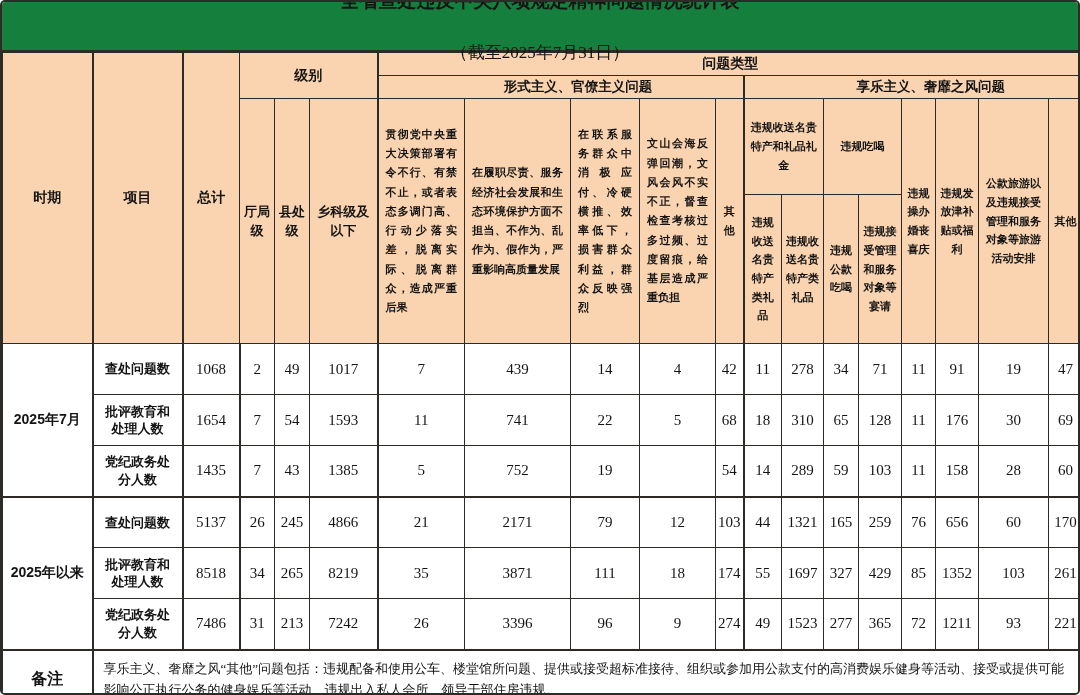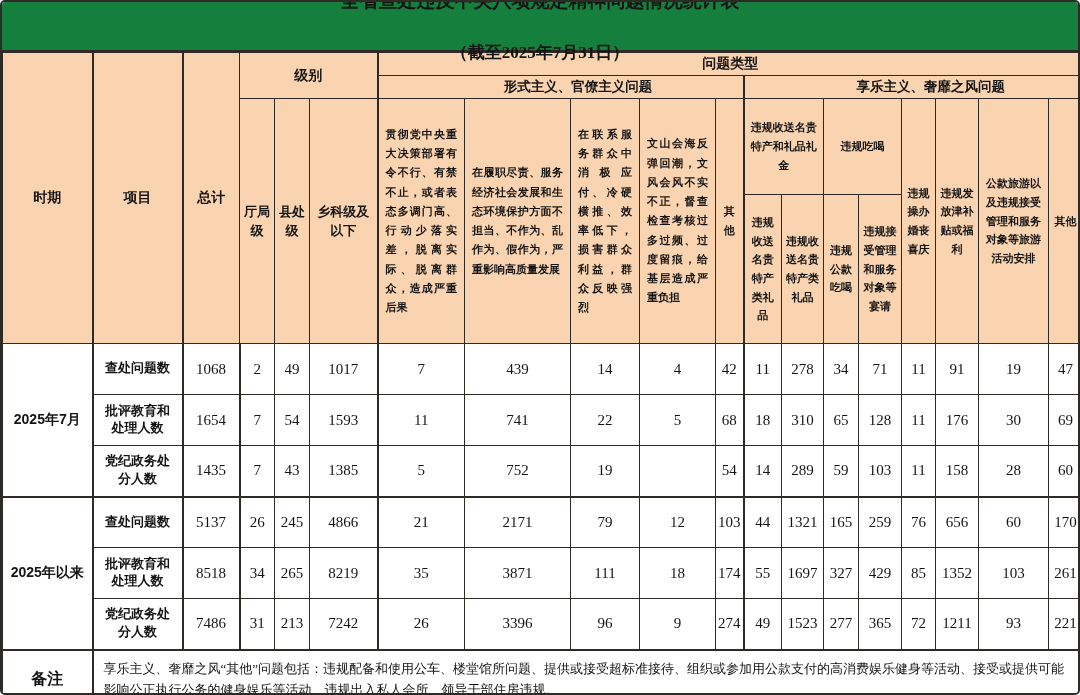--- a/index.html
+++ b/index.html
@@ -17,21 +17,21 @@
   }
   .title-bar {
     height:50px;
     background:#15803d;
     border-bottom:2px solid #2e2a26;
     display:flex; flex-direction:column;
     align-items:center; justify-content:center;
     text-align:center;
   }
   .title-line1 { font-size:19px; font-weight:bold; line-height:1.45; }
-  .title-line2 { font-size:17px; font-weight:bold; line-height:1.35;margin-top:27px; }
+  .title-line2 { font-size:17px; font-weight:normal; line-height:1.35;margin-top:27px; }
   table {
     width:1080px;
     border-collapse:collapse;
     table-layout:fixed;
   }
   td, th {
     border:1px solid #2e2a26;
     padding:1px 2px;
     text-align:center;
     vertical-align:middle;
@@ -56,21 +56,21 @@
   .row-h2 { height:23px; }
   .row-h3 { height:96px; }
   .row-h4 { height:120px; }
   tbody td { background:#fff; font-size:15px; }
   tbody tr { height:51px; }
   .period-cell {
     font-family:"Liberation Sans","DejaVu Sans",sans-serif;
     font-size:14px; font-weight:bold;
   }
   .item-cell {
-    font-family:Liberation Mono, monospace;
+    font-family:Liberation Sans, sans-serif;
     font-size:13px; font-weight:bold;
     line-height:1.35; word-break:break-all; padding:2px 6px;
   }
   .num-cell { font-size:15px; }
   .b-thick-r { border-right-width:2px; }
   .group-split td { border-top-width:2px; }
   .remark-row { height:59px; }
   .remark-row td { border-top-width:2px; }
   .remark-label {
     font-family:"Liberation Sans","DejaVu Sans",sans-serif;

